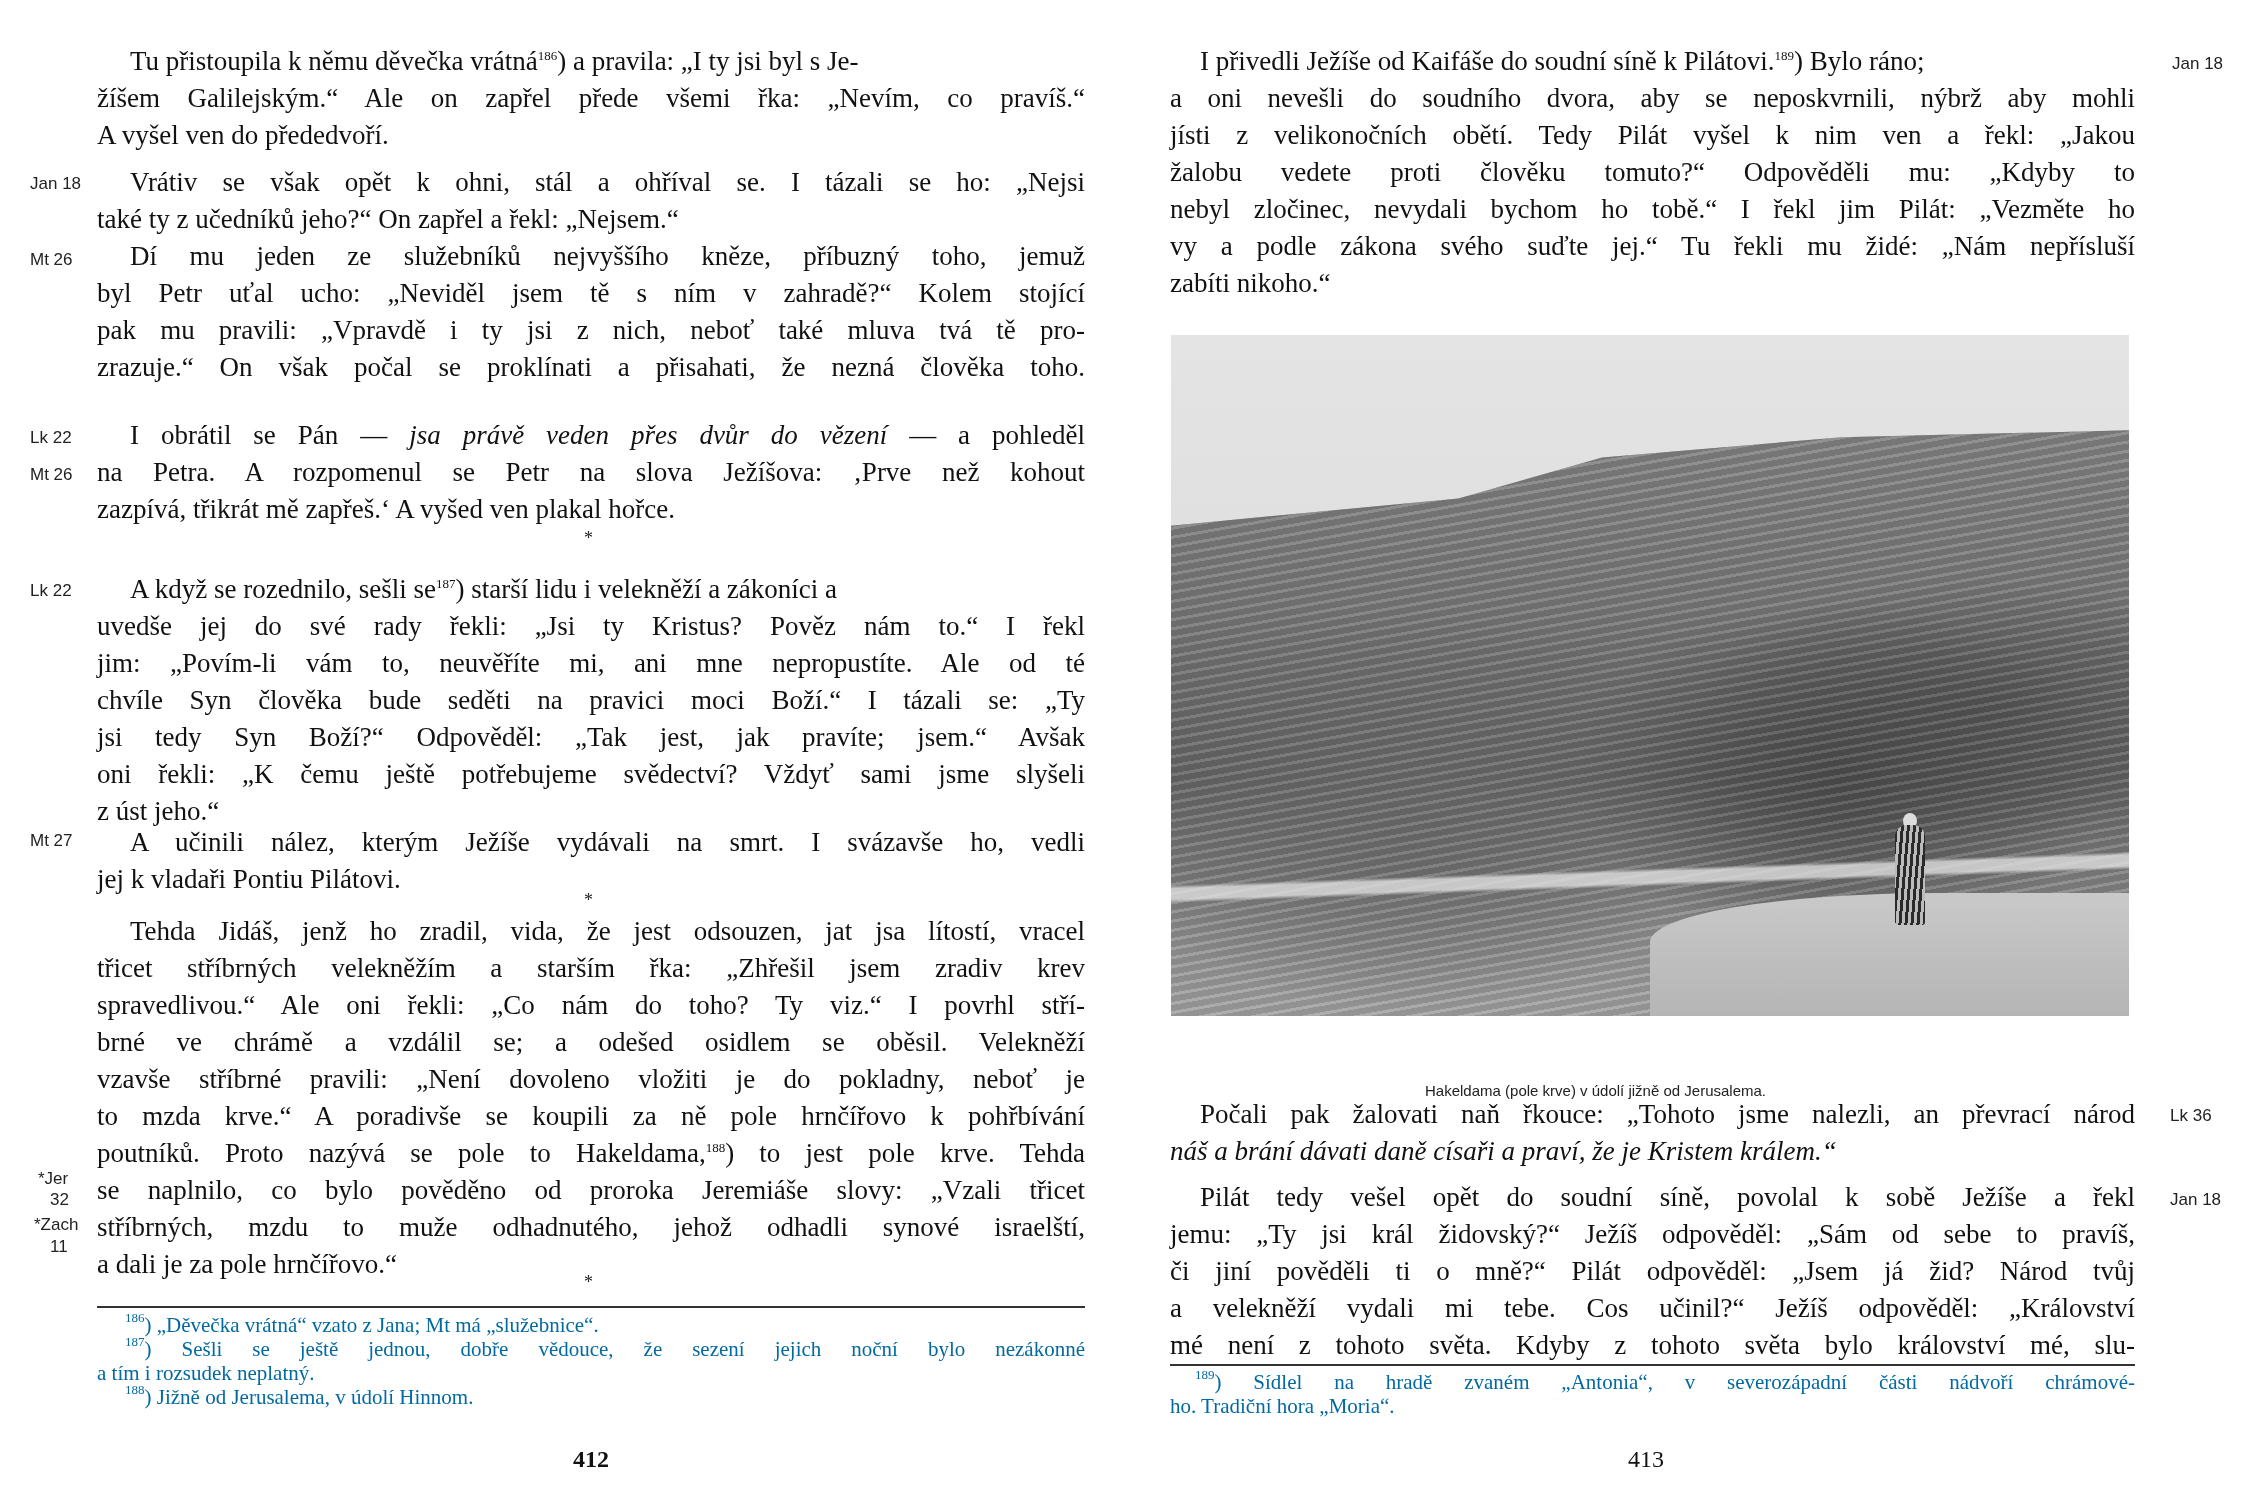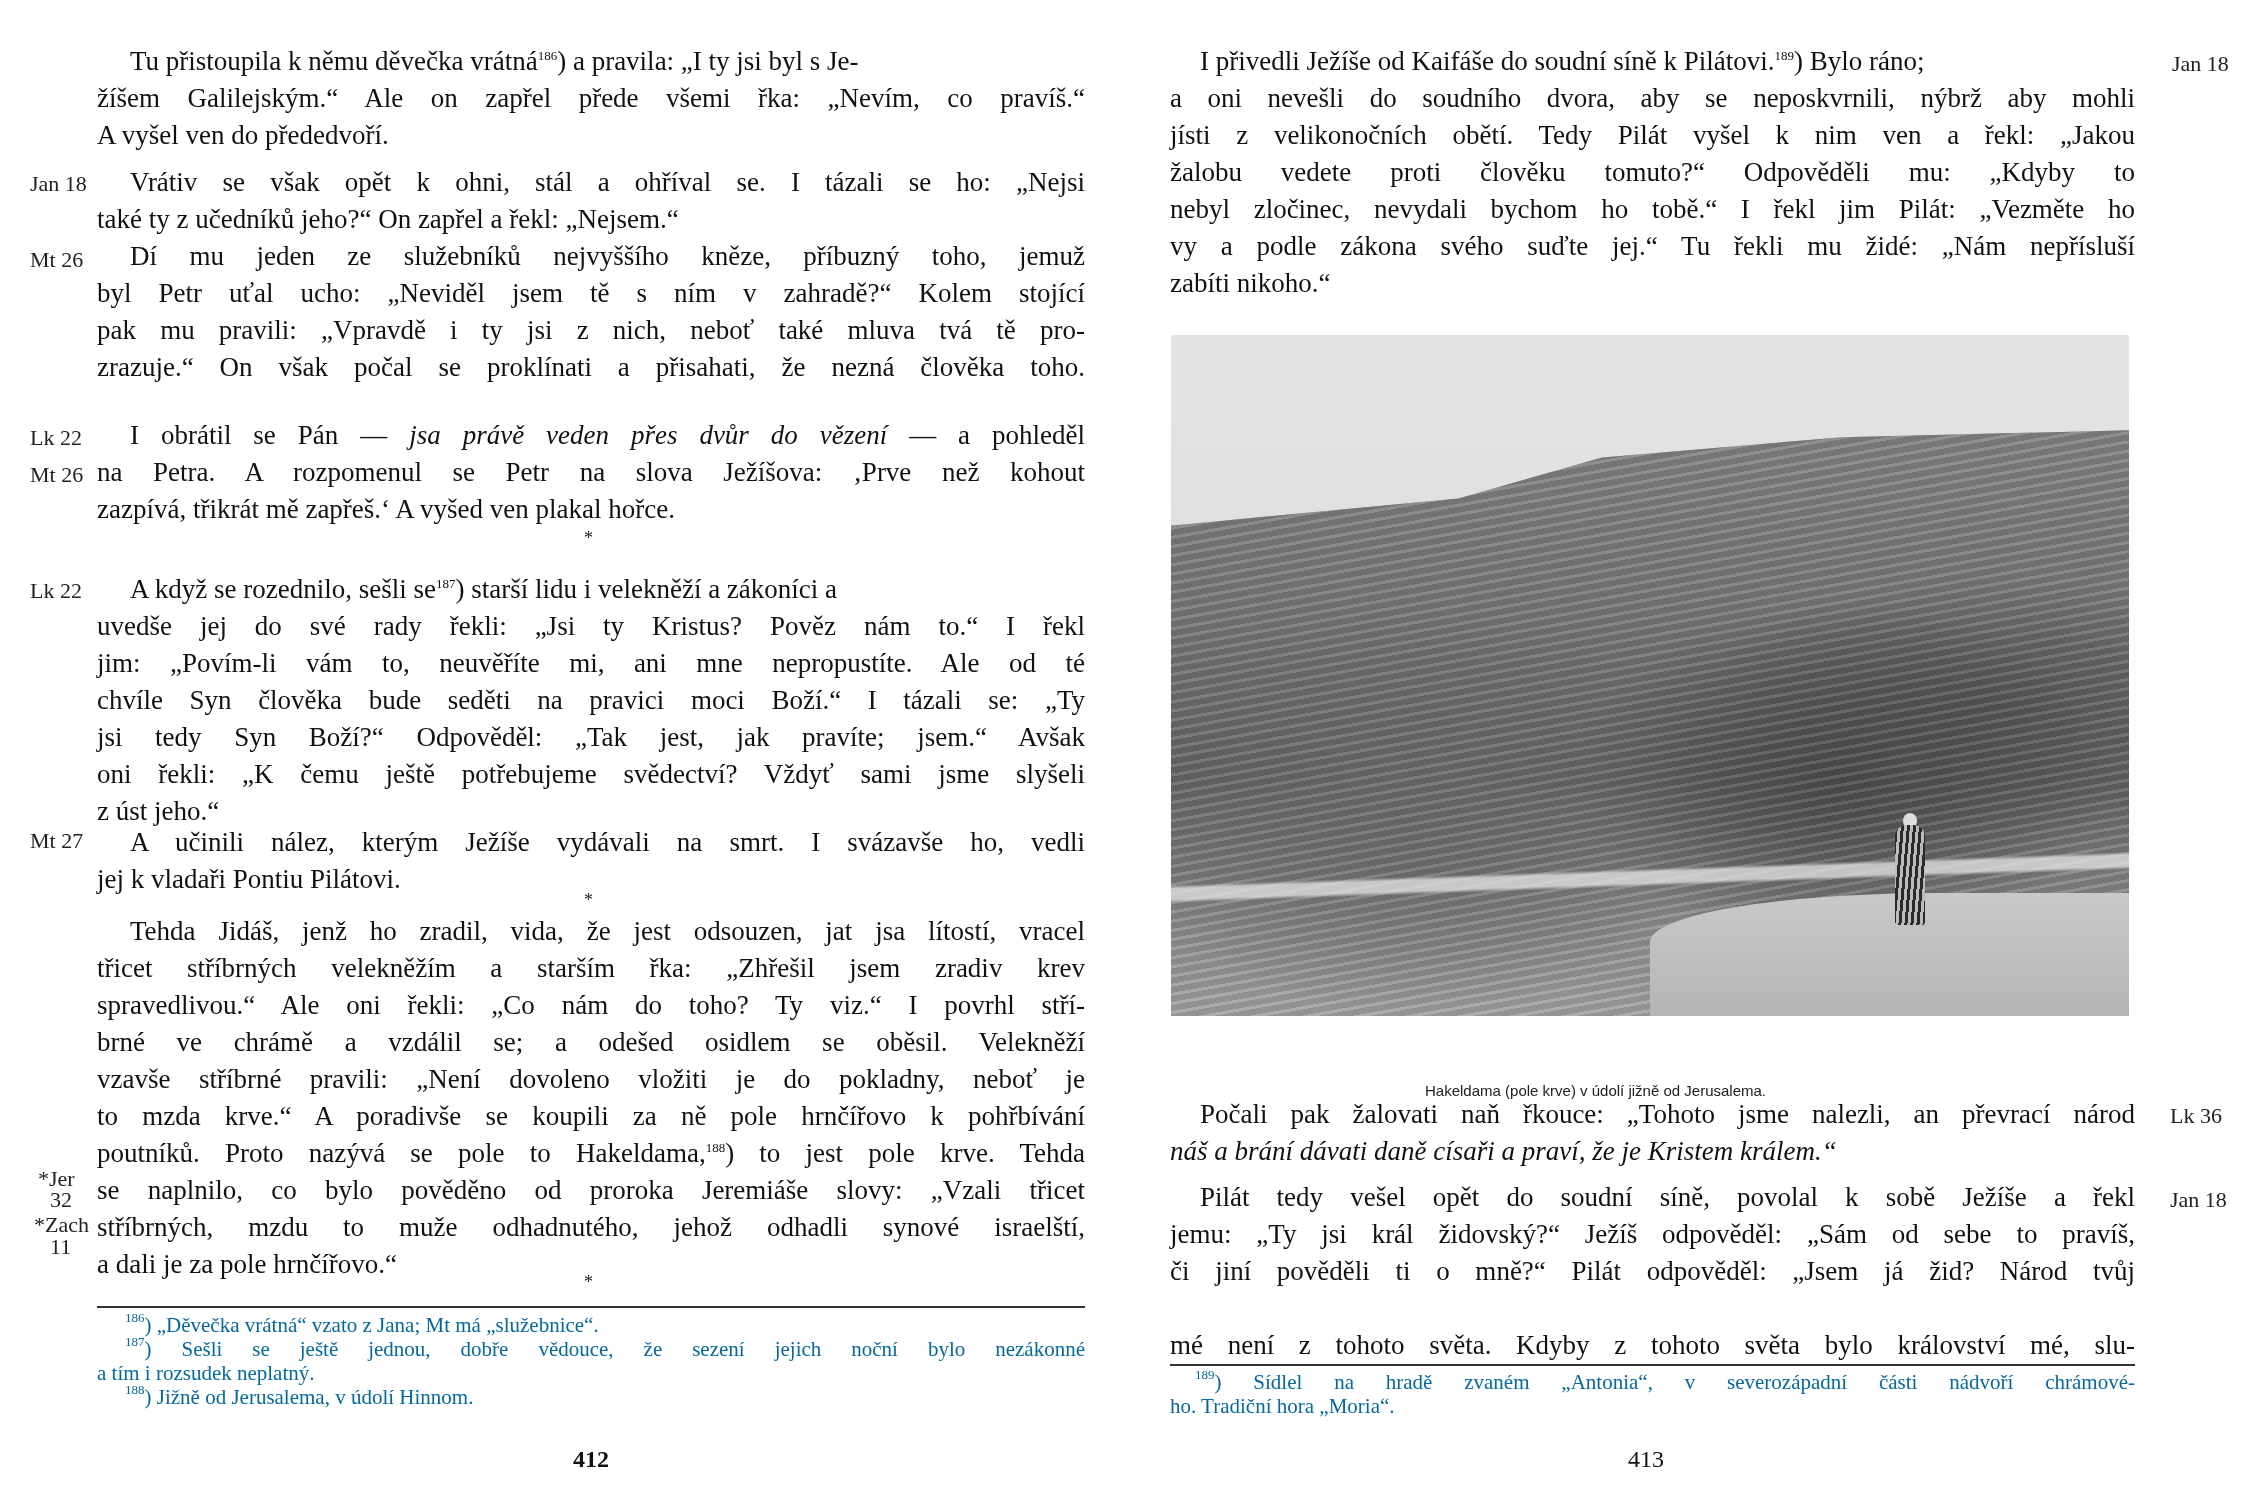--- a/index.html
+++ b/index.html
@@ -16,22 +16,22 @@
     color: #111;
     white-space: nowrap;
     text-align: justify;
     text-align-last: justify;
     transform-origin: left top;
   }
   .line.last { text-align-last: left; }
   .line i, .it { font-style: italic; }
   .margin-ref {
     position: absolute;
-    font-family: Liberation Serif, serif;
-    font-size: 22px;
+    font-family: Liberation Sans, sans-serif;
+    font-size: 17px;
     line-height: 20px;
     color: #222;
     white-space: nowrap;
   }
   .star {
     position: absolute;
     font-family: "Liberation Serif", serif;
     font-size: 18px;
     color: #222;
   }
@@ -197,20 +197,21 @@
   <div class="caption" style="left:305px; top:1050px;margin-top:32px;">Hakeldama (pole krve) v údolí jižně od Jerusalema.</div>
 
   <div class="line" style="left:80px; top:1097px; width:935px;">Počali pak žalovati naň řkouce: „Tohoto jsme nalezli, an převrací národ</div>
   <div class="margin-ref" style="left:1050px; top:1106px;">Lk 36</div>
   <div class="line last" style="left:50px; top:1134px; width:965px;font-style:italic;">náš a brání dávati daně císaři a praví, že je Kristem králem.“</div>
 
   <div class="line" style="left:80px; top:1180px; width:935px;">Pilát tedy vešel opět do soudní síně, povolal k sobě Ježíše a řekl</div>
   <div class="margin-ref" style="left:1050px; top:1190px;">Jan 18</div>
   <div class="line" style="left:50px; top:1217px; width:965px;">jemu: „Ty jsi král židovský?“ Ježíš odpověděl: „Sám od sebe to pravíš,</div>
   <div class="line" style="left:50px; top:1254px; width:965px;">či jiní pověděli ti o mně?“ Pilát odpověděl: „Jsem já žid? Národ tvůj</div>
+  <div class="line" style="left:50px; top:1291px; width:965px;">a velekněží vydali mi tebe. Cos učinil?“ Ježíš odpověděl: „Království</div>
   <div class="line" style="left:50px; top:1328px; width:965px;">mé není z tohoto světa. Kdyby z tohoto světa bylo království mé, slu-</div>
 
   <div class="rule" style="left:50px; top:1364px; width:965px;"></div>
 
   <div class="fn" style="left:75px; top:1370px; width:940px;"><sup>189</sup><span>) Sídlel na hradě zvaném „Antonia“, v severozápadní části nádvoří chrámové-</span></div>
   <div class="fn last" style="left:50px; top:1394px; width:965px;">ho. Tradiční hora „Moria“.</div>
 
   <div class="page-number" style="left:508px; top:1446px; font-weight:normal;">413</div>
 </div>
 

